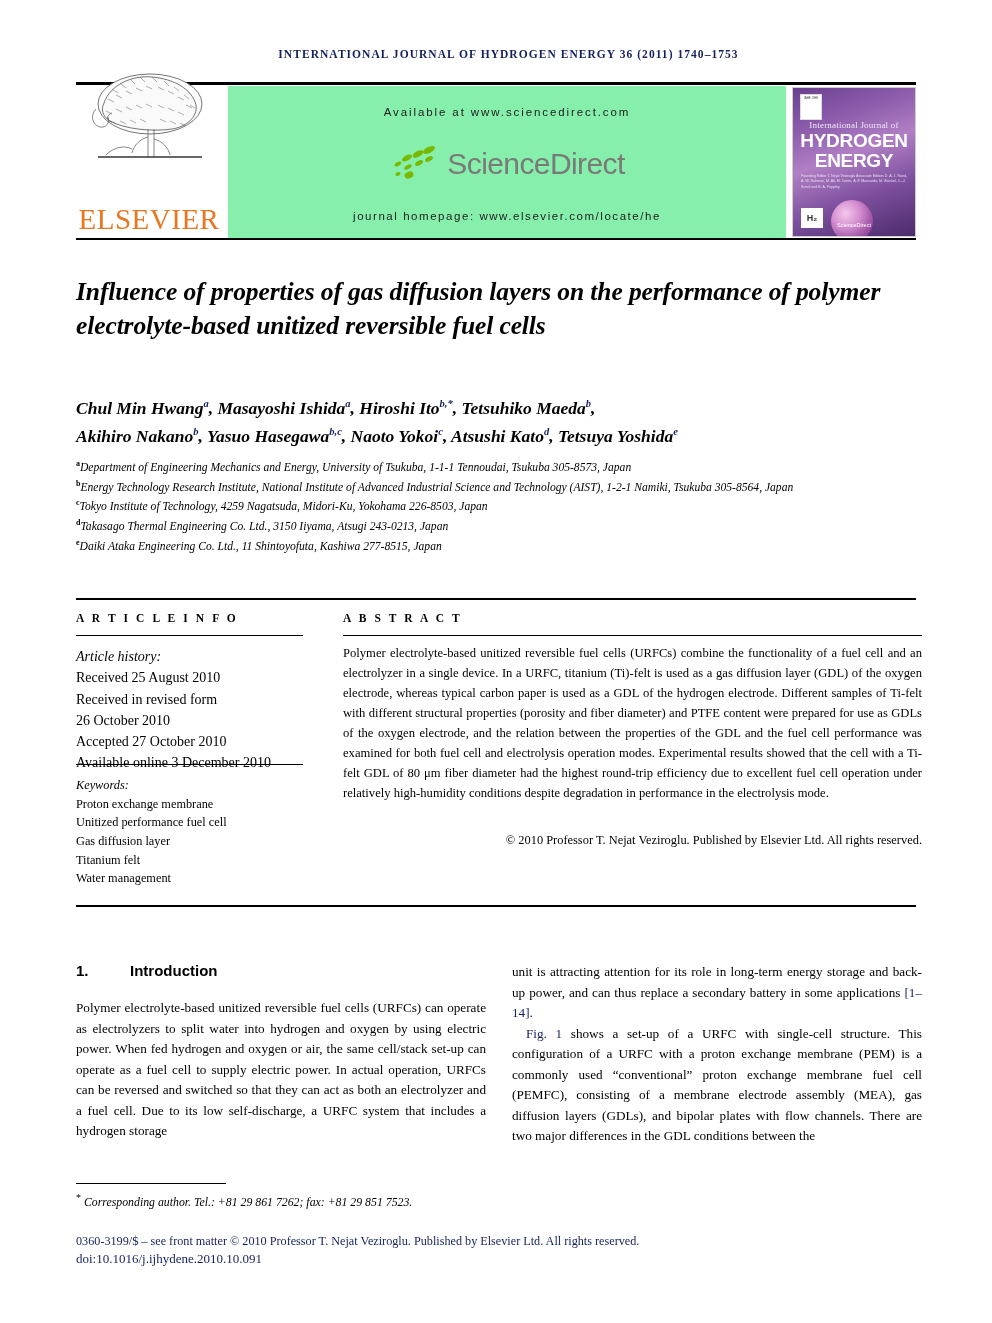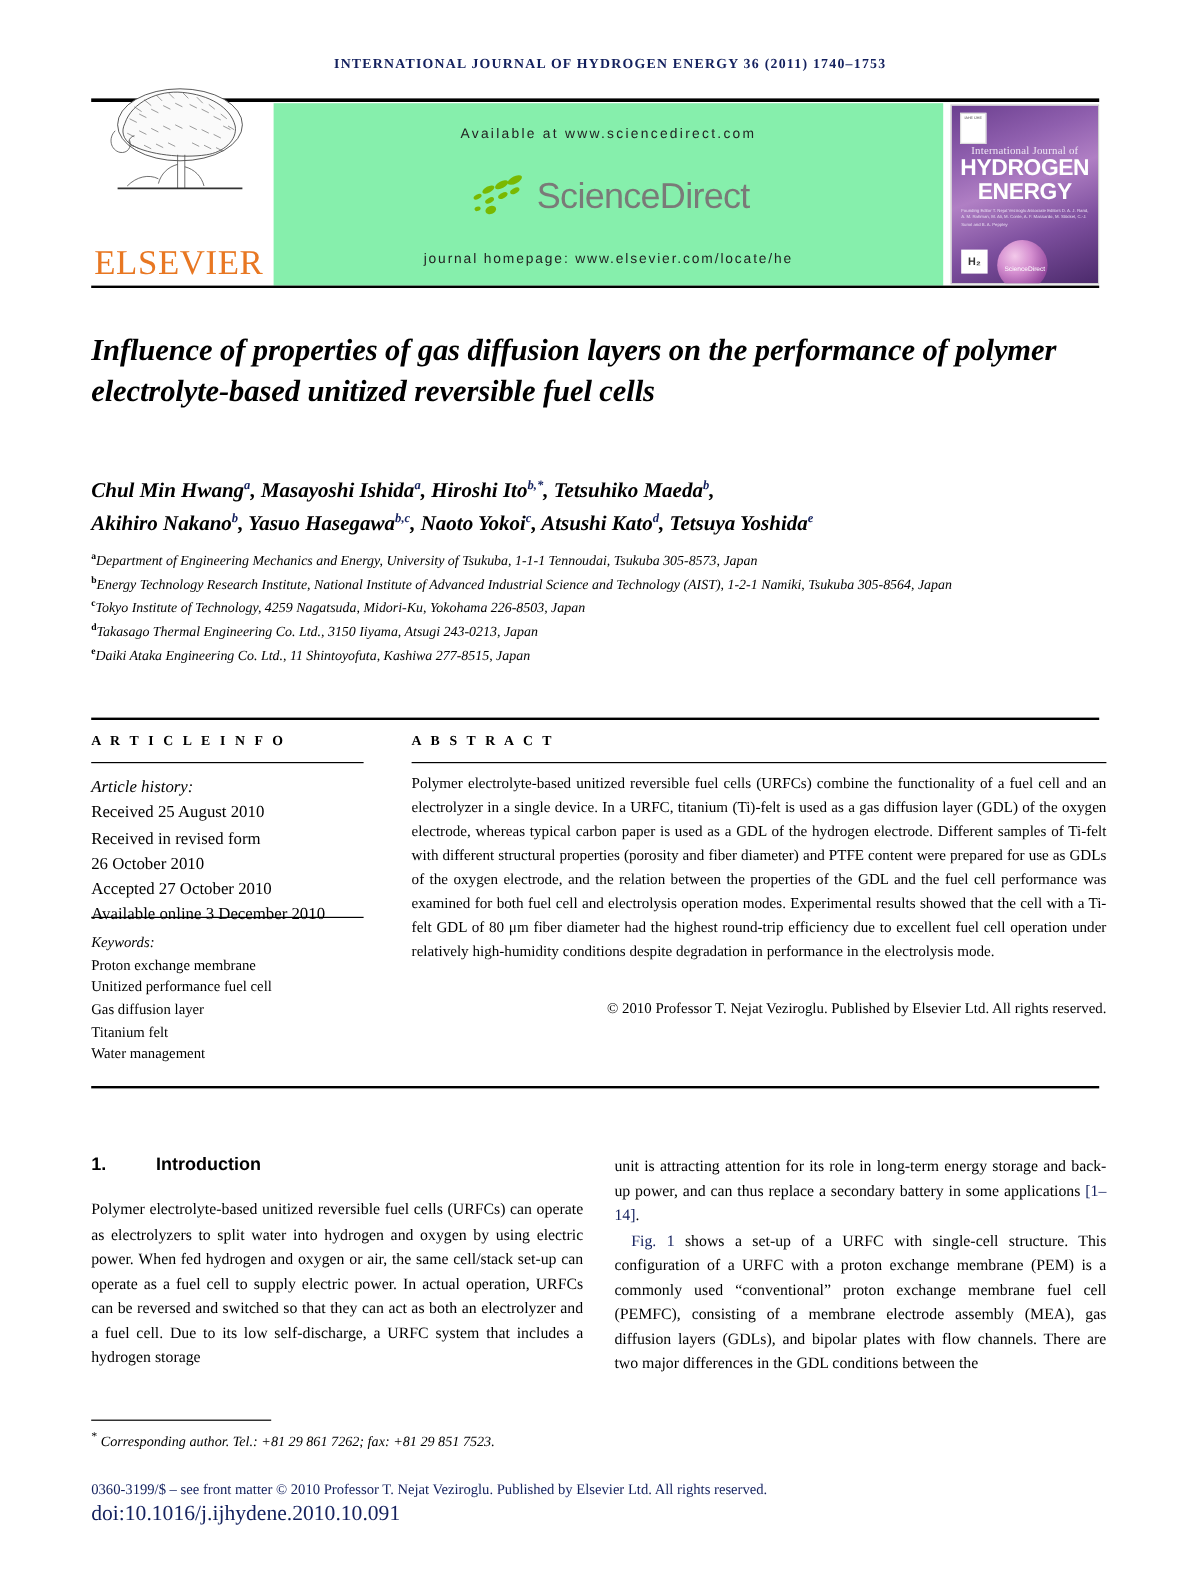--- a/index.html
+++ b/index.html
@@ -300,21 +300,21 @@
   .foot-corr .star { font-size: 10px; vertical-align: super; }
   .foot-issn {
     position: absolute; left: 76px; top: 1232px; width: 846px;
     font-family: "Liberation Serif", serif;
     font-size: 12.2px; line-height: 1.55;
     color: #13205e;
   }
   .foot-doi {
     position: absolute; left: 76px; top: 1251px; width: 846px;
     font-family: "Liberation Serif", serif;
-    font-size: 18px;
+    font-size: 13px;
     color: #13205e;
   }
 </style>
 </head>
 <body>
 
 <div class="page">
 
   <div class="runhead">International Journal of Hydrogen Energy 36 (2011) 1740–1753</div>
   <div class="rule-top"></div>

